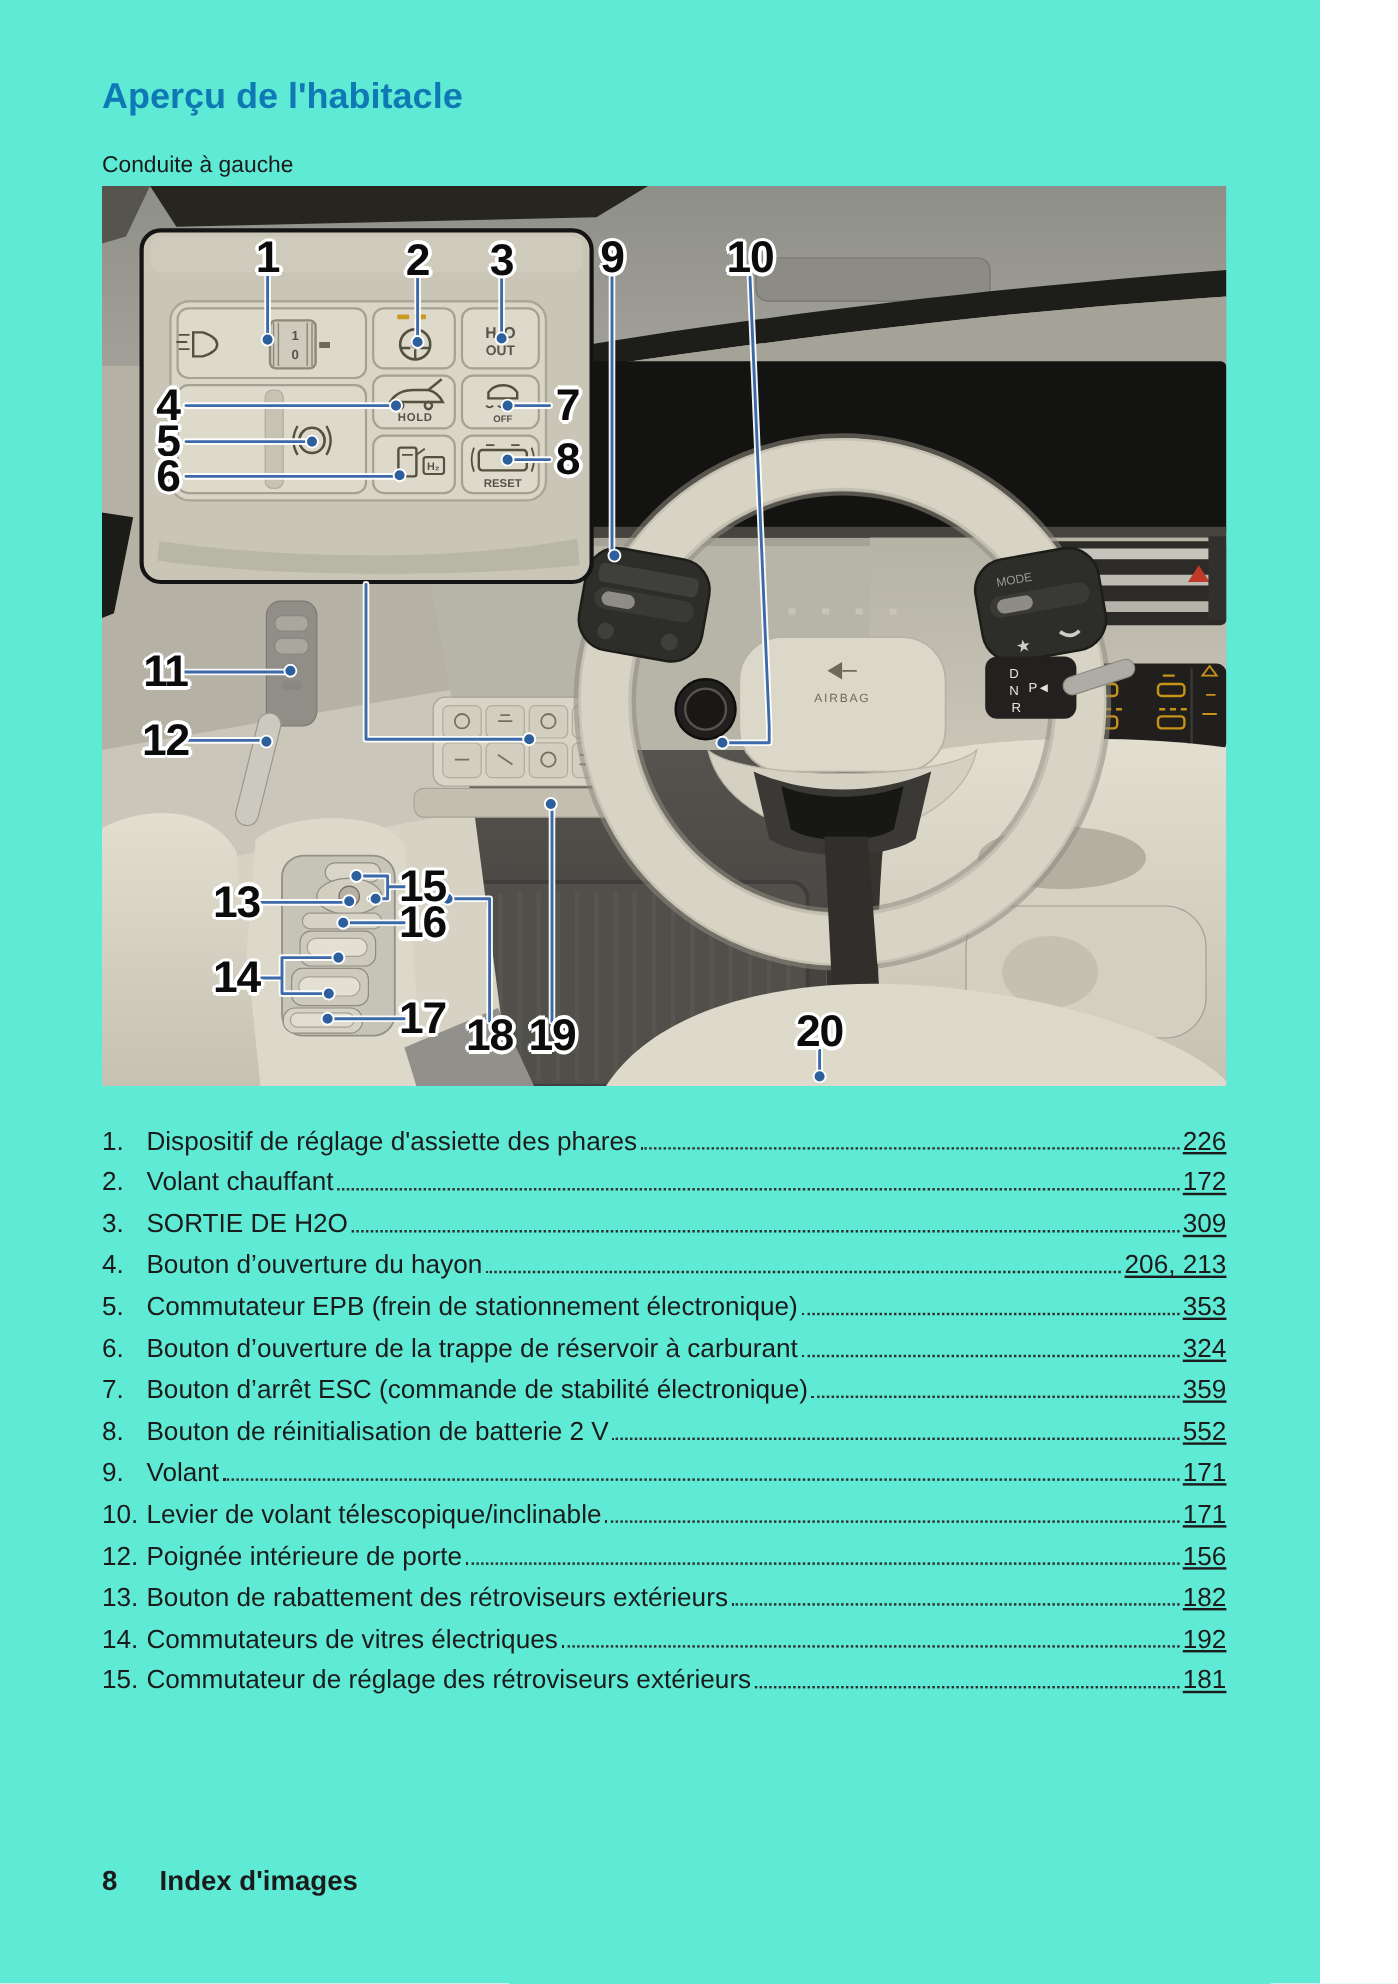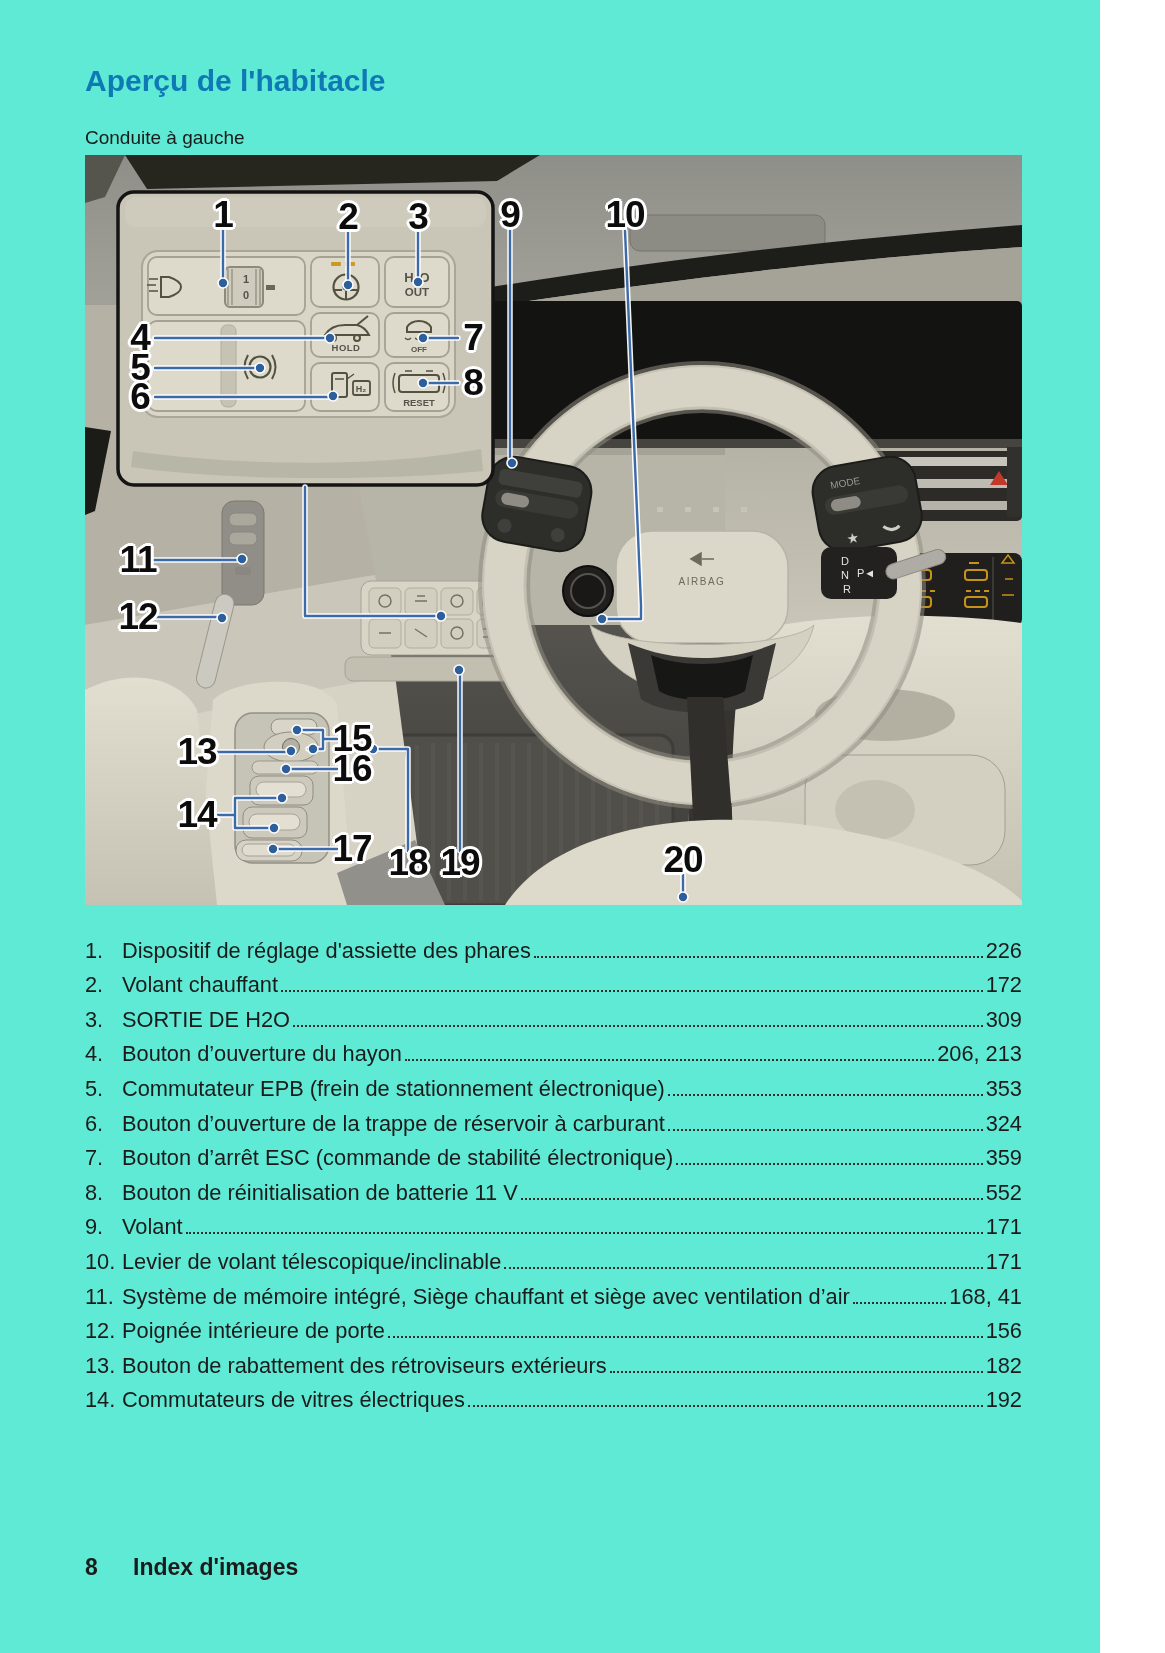--- a/index.html
+++ b/index.html
@@ -12,21 +12,21 @@
   svg text{font-family:"Liberation Sans","DejaVu Sans",sans-serif;}
   .co{position:absolute;transform:translate(-50%,-50%);font-weight:bold;font-size:37px;color:#0c0c0c;
       letter-spacing:-1px;white-space:nowrap;z-index:5;
       text-shadow:-3px 0 0 #fff,3px 0 0 #fff,0 -3px 0 #fff,0 3px 0 #fff,
                   -2px -2px 0 #fff,2px -2px 0 #fff,-2px 2px 0 #fff,2px 2px 0 #fff;}
   .index{position:absolute;left:85px;top:929px;width:937px;}
   .row{display:flex;align-items:flex-end;height:34.6px;font-size:21.8px;}
   .row .num{flex:none;width:37px;}
   .row .lbl{flex:none;white-space:nowrap;text-align:right;}
   .row .leader{flex:1;min-width:8px;border-bottom:2.5px dotted #2d2d2d;margin:0 3px 6px 3px;}
-  .row .pg{flex:none;white-space:nowrap;}
+  .row .pg{flex:none;white-space:nowrap;text-decoration:underline;}
   .footer{position:absolute;left:85px;top:1554px;font-size:23px;font-weight:bold;display:flex;}
   .footer .fpage{width:48px;}
 </style>
 </head>
 <body>
 
 <div class="page">
 
   <div class="title">Aperçu de l'habitacle</div>
   <div class="caption">Conduite à gauche</div>
@@ -416,59 +416,59 @@
         <span class="pg">324</span>
       </div>
     <div class="row">
         <span class="num">7.</span>
         <span class="lbl">Bouton d’arrêt ESC (commande de stabilité électronique)</span>
         <span class="leader"></span>
         <span class="pg">359</span>
       </div>
     <div class="row">
         <span class="num">8.</span>
-        <span class="lbl">Bouton de réinitialisation de batterie 11 V</span>
+        <span class="lbl">Bouton de réinitialisation de batterie 2 V</span>
         <span class="leader"></span>
         <span class="pg">552</span>
       </div>
     <div class="row">
         <span class="num">9.</span>
         <span class="lbl">Volant</span>
         <span class="leader"></span>
         <span class="pg">171</span>
       </div>
     <div class="row">
         <span class="num">10.</span>
         <span class="lbl">Levier de volant télescopique/inclinable</span>
         <span class="leader"></span>
         <span class="pg">171</span>
       </div>
     <div class="row">
-        <span class="num">11.</span>
-        <span class="lbl">Système de mémoire intégré, Siège chauffant et siège avec ventilation d’air</span>
-        <span class="leader"></span>
-        <span class="pg">168, 41</span>
-      </div>
-    <div class="row">
         <span class="num">12.</span>
         <span class="lbl">Poignée intérieure de porte</span>
         <span class="leader"></span>
         <span class="pg">156</span>
       </div>
     <div class="row">
         <span class="num">13.</span>
         <span class="lbl">Bouton de rabattement des rétroviseurs extérieurs</span>
         <span class="leader"></span>
         <span class="pg">182</span>
       </div>
     <div class="row">
         <span class="num">14.</span>
         <span class="lbl">Commutateurs de vitres électriques</span>
         <span class="leader"></span>
         <span class="pg">192</span>
+      </div>
+    <div class="row">
+        <span class="num">15.</span>
+        <span class="lbl">Commutateur de réglage des rétroviseurs extérieurs</span>
+        <span class="leader"></span>
+        <span class="pg">181</span>
       </div>
   </div>
 
   <div class="footer">
     <span class="fpage">8</span>
     <span>Index d'images</span>
   </div>
 
 </div>
 

